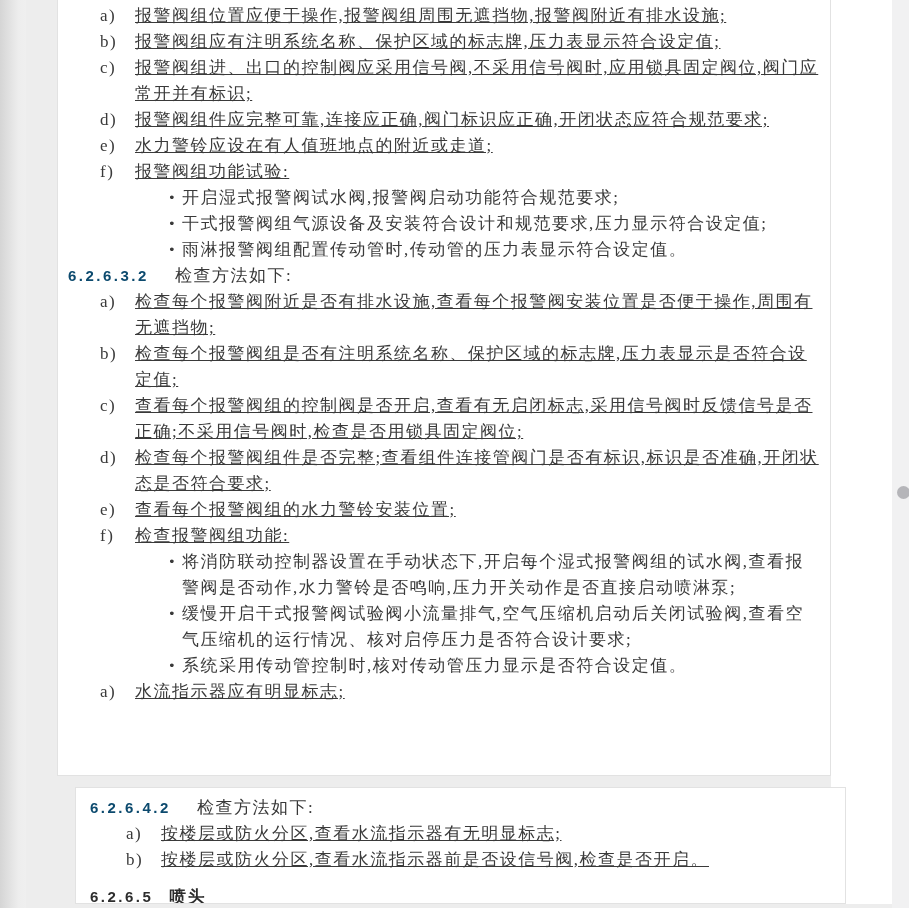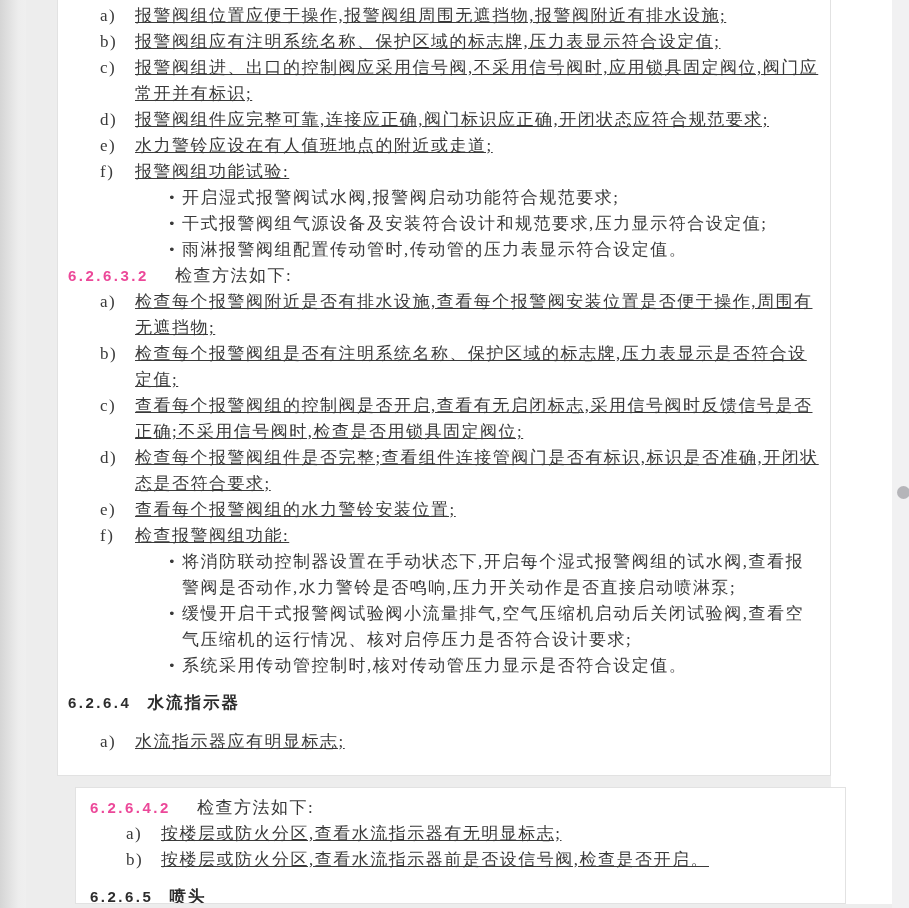--- a/index.html
+++ b/index.html
@@ -32,21 +32,21 @@
   .li{display:flex;line-height:26px;font-size:17px;letter-spacing:1.5px;}
   .li .lbl{flex:none;width:35px;margin-left:32px;}
   .li .txt{flex:1;text-decoration:underline;}
   .bullet{display:flex;line-height:26px;font-size:17px;letter-spacing:1.5px;margin-left:100px;}
   .bullet .dot{flex:none;width:14px;font-family:"DejaVu Sans",sans-serif;font-size:13px;}
   .bullet .btxt{flex:1;}
 
   .clause{display:flex;align-items:baseline;line-height:26px;}
   .clause .num{
     flex:none;font-family:"Liberation Sans","DejaVu Sans",sans-serif;
-    font-weight:bold;font-size:15px;letter-spacing:2.5px;color:#ec4899;margin-right:14px;
+    font-weight:bold;font-size:15px;letter-spacing:2.5px;color:#0c4a6e;margin-right:14px;
   }
   .clause .ctitle{font-size:17px;letter-spacing:1.5px;color:#383838;margin-left:12px;}
 
   .heading{display:flex;align-items:baseline;line-height:26px;margin:10px 0 13px 0;}
   .heading .num{
     flex:none;font-family:"Liberation Sans","DejaVu Sans",sans-serif;
     font-weight:bold;font-size:15px;letter-spacing:2.5px;color:#2d2d2d;margin-right:16px;
   }
   .heading .htitle{
     font-family:"Liberation Sans","DejaVu Sans",sans-serif;
@@ -138,24 +138,20 @@
   </div>
   <div class="bullet">
     <span class="dot">•</span>
     <span class="btxt">缓慢开启干式报警阀试验阀小流量排气,空气压缩机启动后关闭试验阀,查看空气压缩机的运行情况、核对启停压力是否符合设计要求;</span>
   </div>
   <div class="bullet">
     <span class="dot">•</span>
     <span class="btxt">系统采用传动管控制时,核对传动管压力显示是否符合设定值。</span>
   </div>
 
-  <div class="heading">
-    <span class="num">6.2.6.4</span>
-    <span class="htitle">水流指示器</span>
-  </div>
 
 
   <div class="li">
     <span class="lbl">a)</span>
     <span class="txt">水流指示器应有明显标志;</span>
   </div>
 
 </div>
 
 <div class="page page2">

